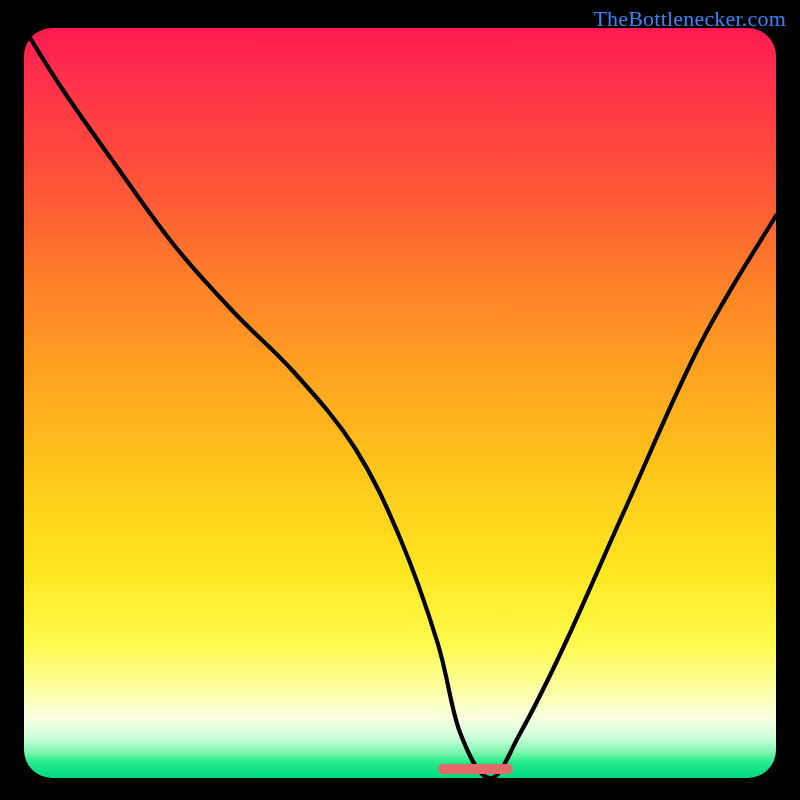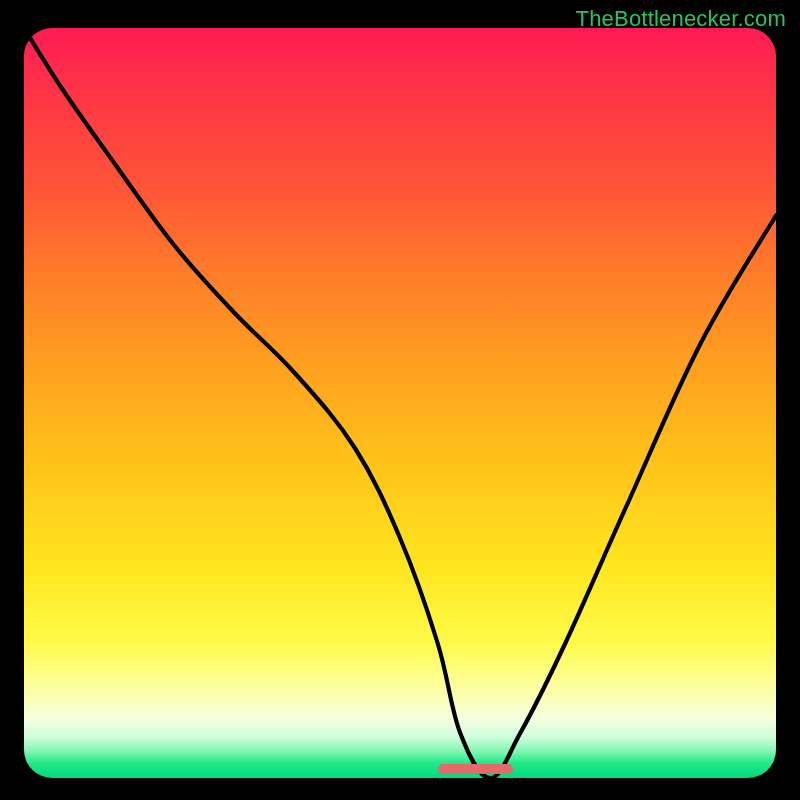--- a/index.html
+++ b/index.html
@@ -13,22 +13,22 @@
   .stage {
     position: relative;
     width: 800px;
     height: 800px;
     background: #000;
   }
   .watermark {
     position: absolute;
     top: 6px;
     right: 14px;
-    color: #22c55e;
-    font-family: Liberation Sans, sans-serif;
+    color: #3b82f6;
+    font-family: Liberation Serif, serif;
     font-size: 22px;
     letter-spacing: 0.2px;
     z-index: 5;
     user-select: none;
     margin-left: 25px;
   }
   .plot-area {
     position: absolute;
     left: 24px;
     top: 28px;

